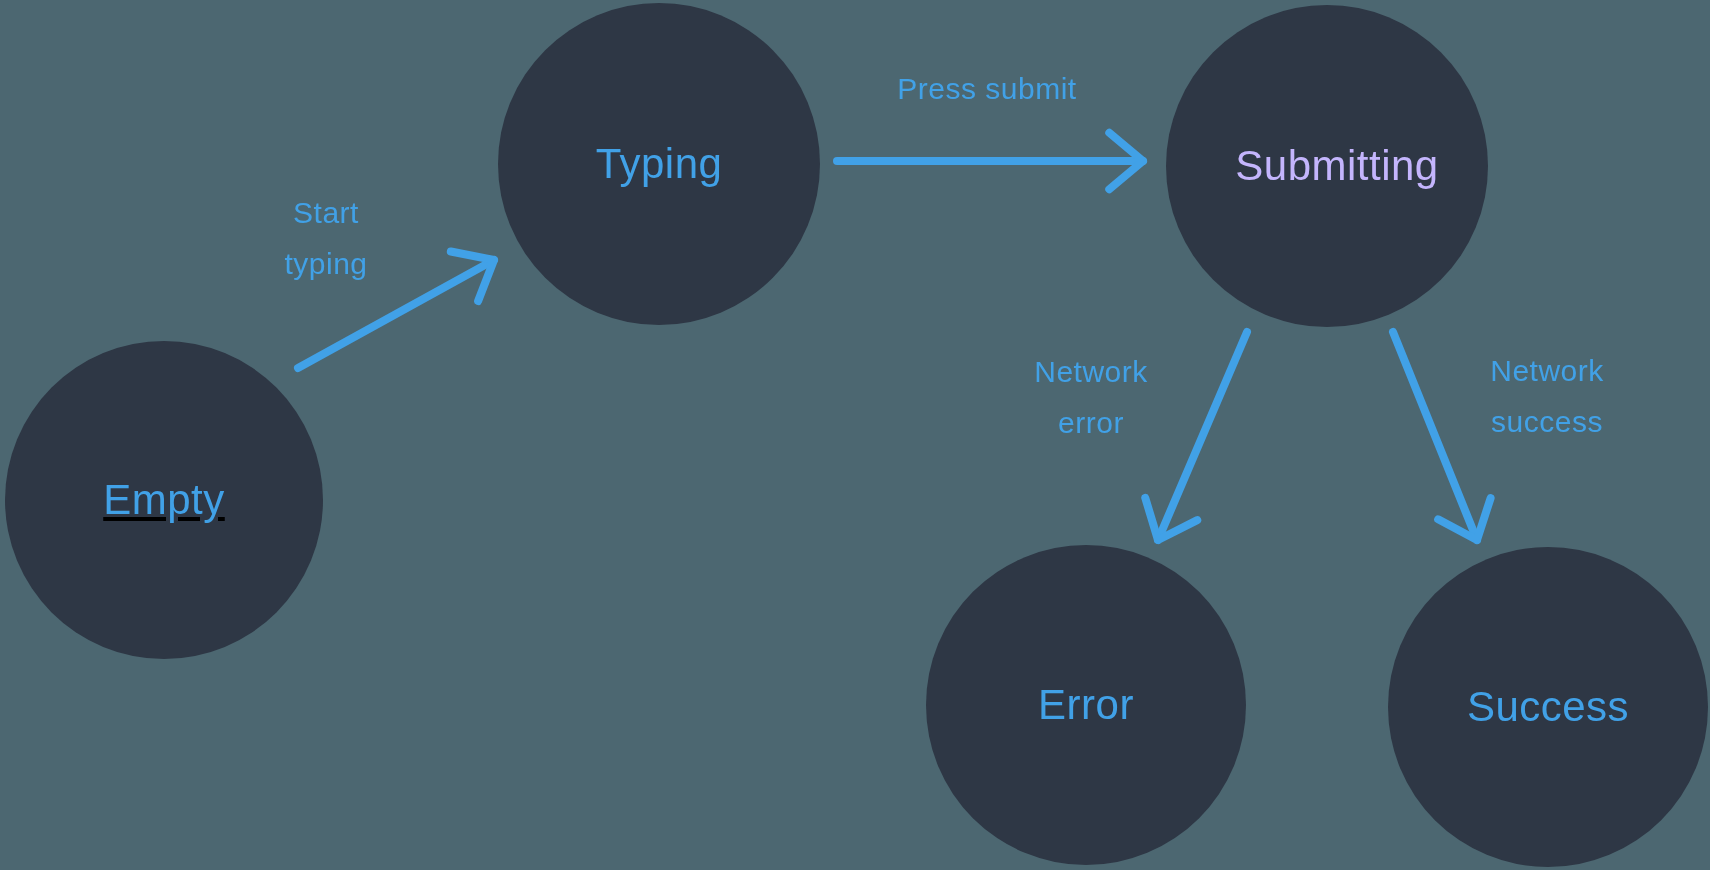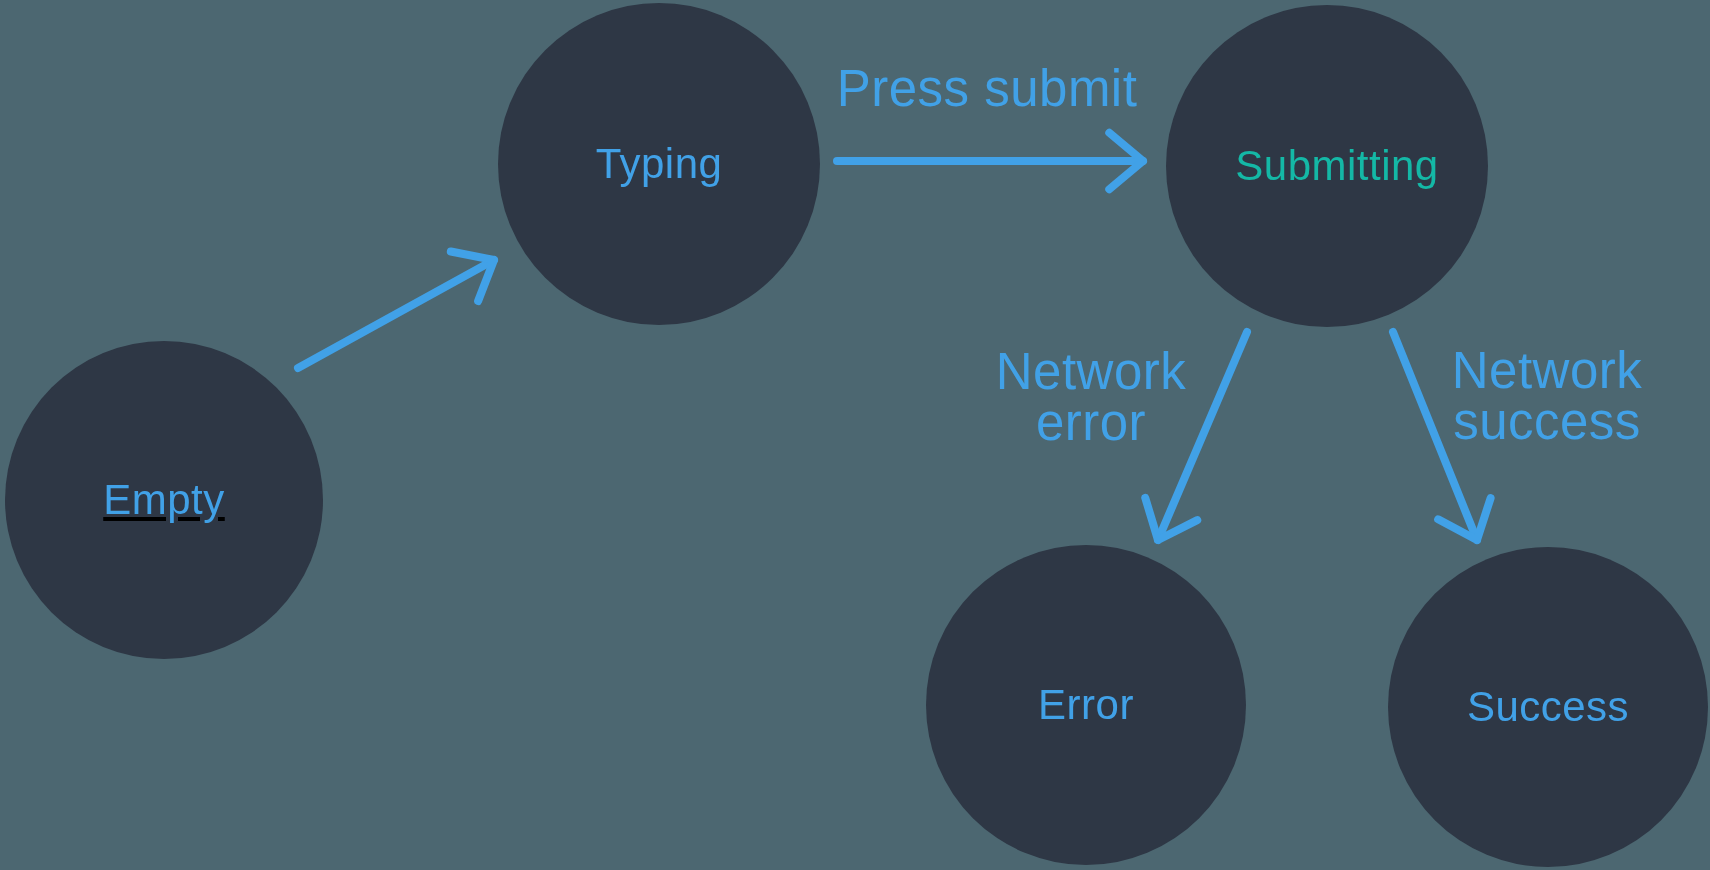--- a/index.html
+++ b/index.html
@@ -28,21 +28,21 @@
     justify-content: center;
   }
   .state-label {
     font-size: 42px;
     letter-spacing: 0.5px;
   }
   .transition-label {
     position: absolute;
     transform: translate(-50%, -50%);
     text-align: center;
-    font-size: 51px;
+    font-size: 30px;
     line-height: 51px;
     white-space: nowrap;
     letter-spacing: 0.5px;
   }
 </style>
 </head>
 <body>
 
 <div class="stage" id="stage" style="background: rgb(76, 103, 113);">
   <svg class="arrow-layer" id="arrow-layer" xmlns="http://www.w3.org/2000/svg" viewBox="0 0 1710 870">
@@ -55,27 +55,31 @@
       <line x1="1393" y1="332" x2="1477" y2="540" stroke="#41A1E7" stroke-width="8" stroke-linecap="round"></line>
       <polyline points="1438.1535042954376,519.3372370803075 1477,540 1490.6032259341227,498.1556187262231" fill="none" stroke="#41A1E7" stroke-width="8" stroke-linecap="round" stroke-linejoin="round"></polyline>
     </svg>
 <div class="state-node" style="left: 5px; top: 341px; width: 318px; height: 318px; background: rgb(46, 55, 69); text-decoration: underline;">
       <div class="state-label" style="color: rgb(65, 161, 231);">Empty</div>
     </div>
     <div class="state-node" style="left: 498px; top: 3px; width: 322px; height: 322px; background: rgb(46, 55, 69);">
       <div class="state-label" style="color: rgb(65, 161, 231);">Typing</div>
     </div>
     <div class="state-node" style="left: 1166px; top: 5px; width: 322px; height: 322px; background: rgb(46, 55, 69);">
-      <div class="state-label" style="color: #14b8a6; margin-left: 20px;">Submitting</div>
+      <div class="state-label" style="color: #c4b5fd; margin-left: 20px;">Submitting</div>
     </div>
     <div class="state-node" style="left: 926px; top: 545px; width: 320px; height: 320px; background: rgb(46, 55, 69);">
       <div class="state-label" style="color: rgb(65, 161, 231);">Error</div>
     </div>
     <div class="state-node" style="left: 1388px; top: 547px; width: 320px; height: 320px; background: rgb(46, 55, 69);">
       <div class="state-label" style="color: rgb(65, 161, 231);">Success</div>
+    </div>
+    <div class="transition-label" style="left: 326px; top: 238px; color: rgb(65, 161, 231);">
+      <div>Start</div>
+      <div>typing</div>
     </div>
     <div class="transition-label" style="left: 987px; top: 88px; color: rgb(65, 161, 231);">
       <div>Press submit</div>
     </div>
     <div class="transition-label" style="left: 1091px; top: 397px; color: rgb(65, 161, 231);">
       <div>Network</div>
       <div>error</div>
     </div>
     <div class="transition-label" style="left: 1547px; top: 396px; color: rgb(65, 161, 231);">
       <div>Network</div>

